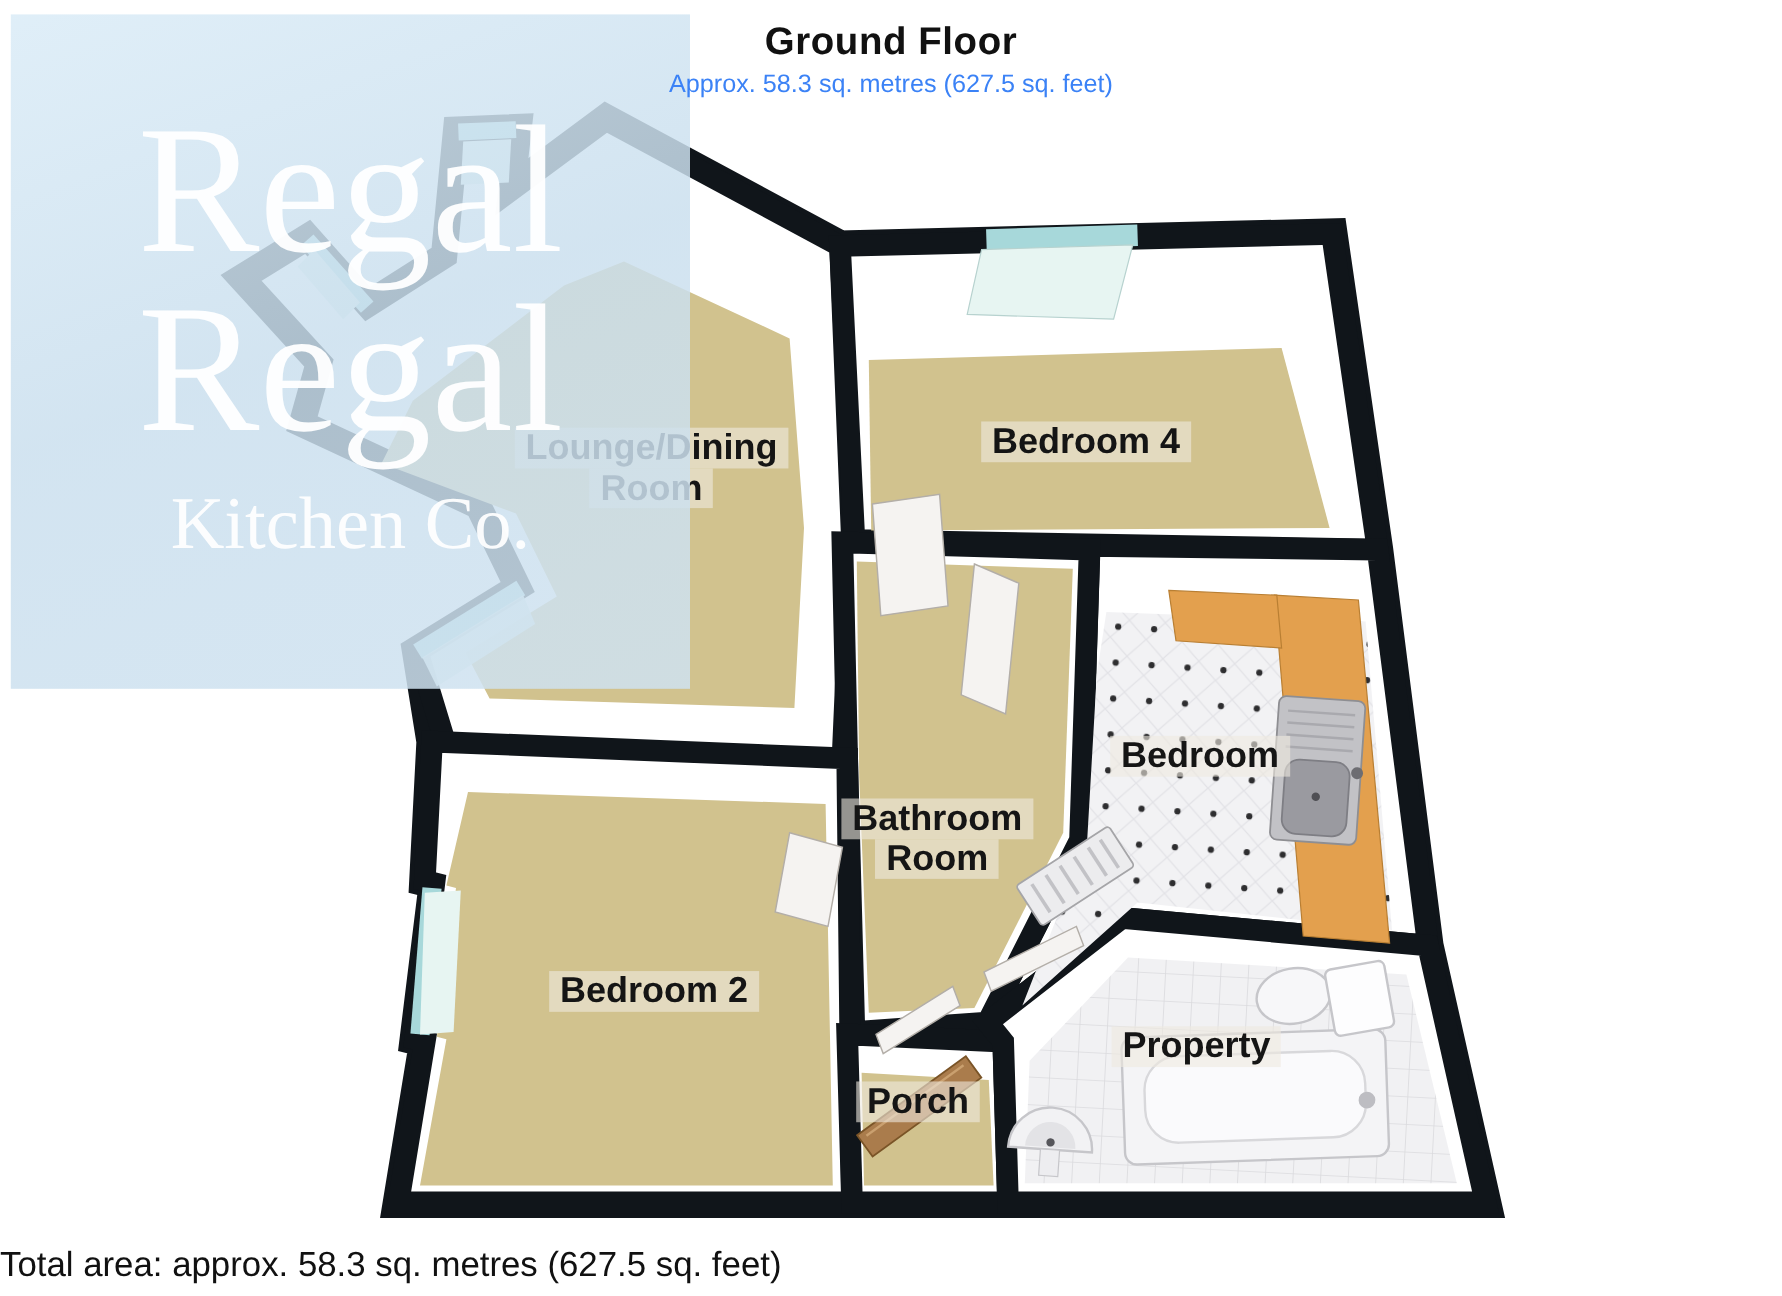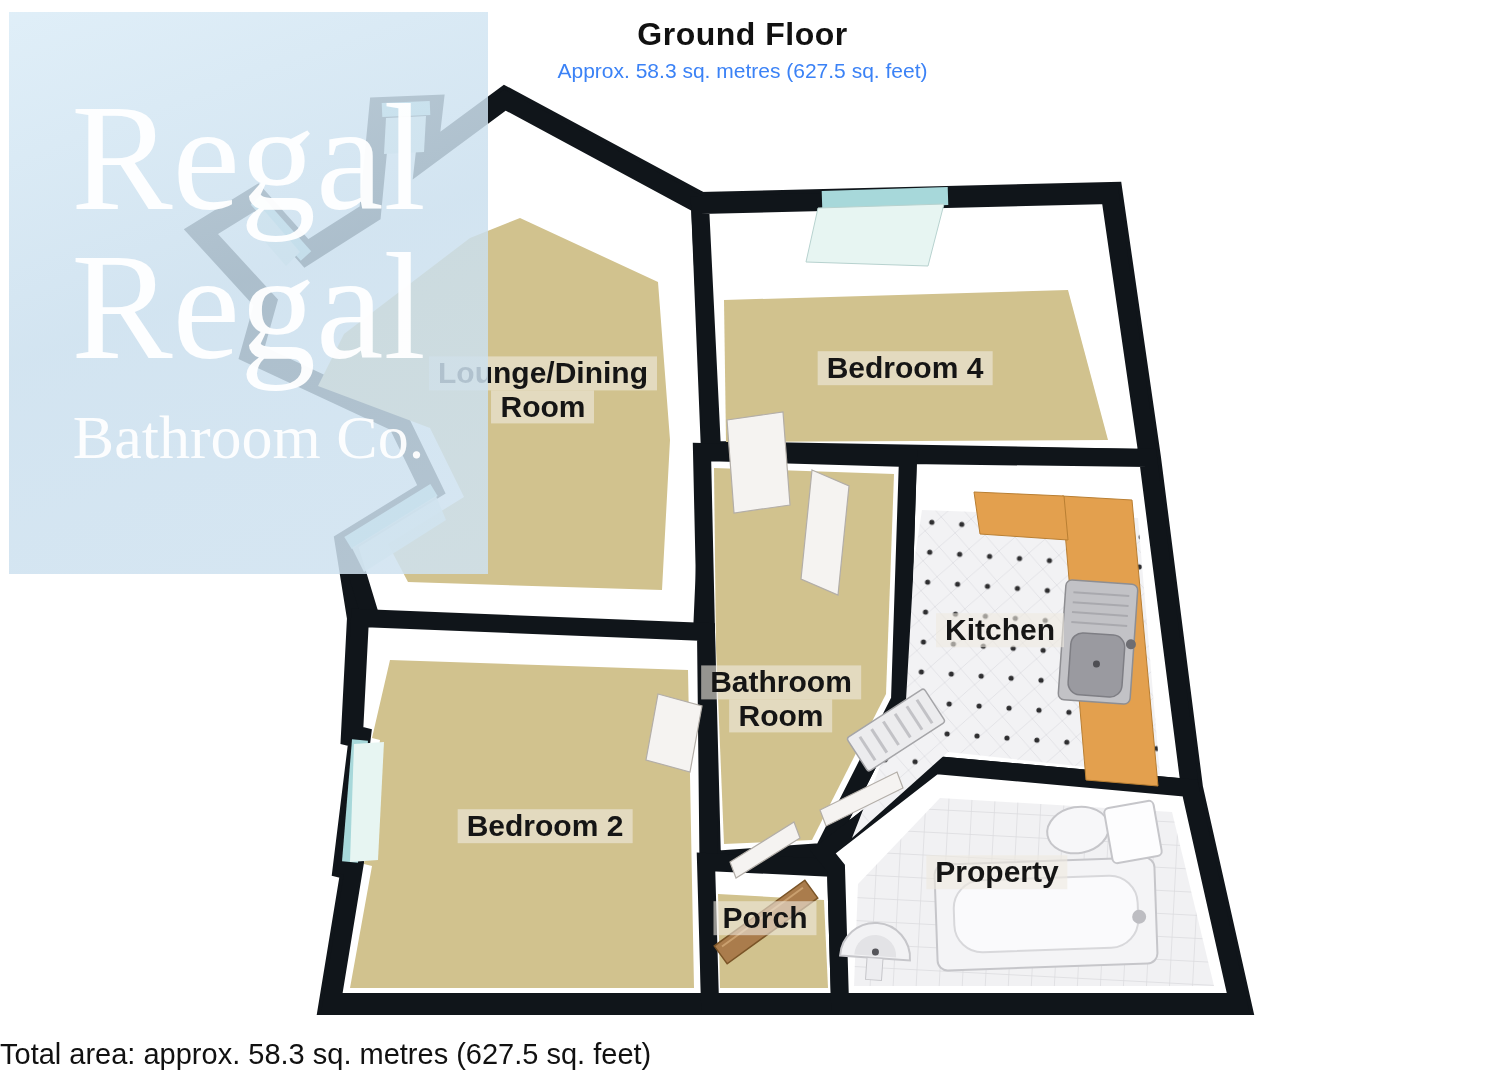--- a/index.html
+++ b/index.html
@@ -15,21 +15,21 @@
           font-size:29px;color:#111;pointer-events:none;}
 
   
   .labels{position:absolute;left:0;top:0;width:100%;height:100%;z-index:2;pointer-events:none;}
   .room-label{position:absolute;transform:translate(-50%,-50%);text-align:center;
               font-weight:bold;font-size:30px;color:#151515;line-height:1.12;white-space:nowrap;}
   .room-label span{display:inline-block;background:rgba(238,234,223,0.60);padding:0 9px;}
   .room-label .l2{margin-top:-2px;}
 
   
-  .watermark{position:absolute;left:9px;top:12px;width:479px;height:562px;z-index:4;
+  .watermark{position:absolute;left:9px;top:12px;width:566px;height:562px;z-index:4;
              background:linear-gradient(160deg, rgba(219,236,247,0.88) 0%, rgba(202,223,238,0.84) 48%, rgba(207,226,240,0.86) 100%);
              text-align:center;pointer-events:none;}
   .wm-big{font-family:"Liberation Serif", serif;font-size:152px;line-height:0.98;
           color:rgba(255,255,255,0.95);}
   .wm-first{margin-top:72px;}
   .wm-small{font-family:"Liberation Serif", serif;font-size:62px;color:rgba(255,255,255,0.93);margin-top:20px;}
 </style>
 </head>
 <body>
 
@@ -138,41 +138,41 @@
 
   <div class="labels">
     <div class="room-label" style="left:543px;top:390px;">
       <span class="l1">Lounge/Dining</span><br>
       <span class="l2">Room</span>
     </div>
     <div class="room-label" style="left:905px;top:368px;">
       <span>Bedroom 4</span>
     </div>
     <div class="room-label" style="left:1000px;top:630px;">
-      <span>Kitchen</span>
+      <span>Bedroom</span>
     </div>
     <div class="room-label" style="left:781px;top:699px;">
       <span class="l1">Bathroom</span><br>
       <span class="l2">Room</span>
     </div>
     <div class="room-label" style="left:545px;top:826px;border-radius:16px;">
       <span>Bedroom 2</span>
     </div>
     <div class="room-label" style="left:997px;top:872px;">
       <span>Property</span>
     </div>
     <div class="room-label" style="left:765px;top:918px;">
       <span>Porch</span>
     </div>
   </div>
 
   <div class="watermark">
     <div class="wm-big wm-first">Regal</div>
     <div class="wm-big">Regal</div>
-    <div class="wm-small">Bathroom Co.</div>
+    <div class="wm-small">Kitchen Co.</div>
   </div>
 
   <div class="header">
     <div class="title">Ground Floor</div>
     <div class="subtitle">Approx. 58.3 sq. metres (627.5 sq. feet)</div>
   </div>
 
   <div class="footer">Total area: approx. 58.3 sq. metres (627.5 sq. feet)</div>
 
 </div>

